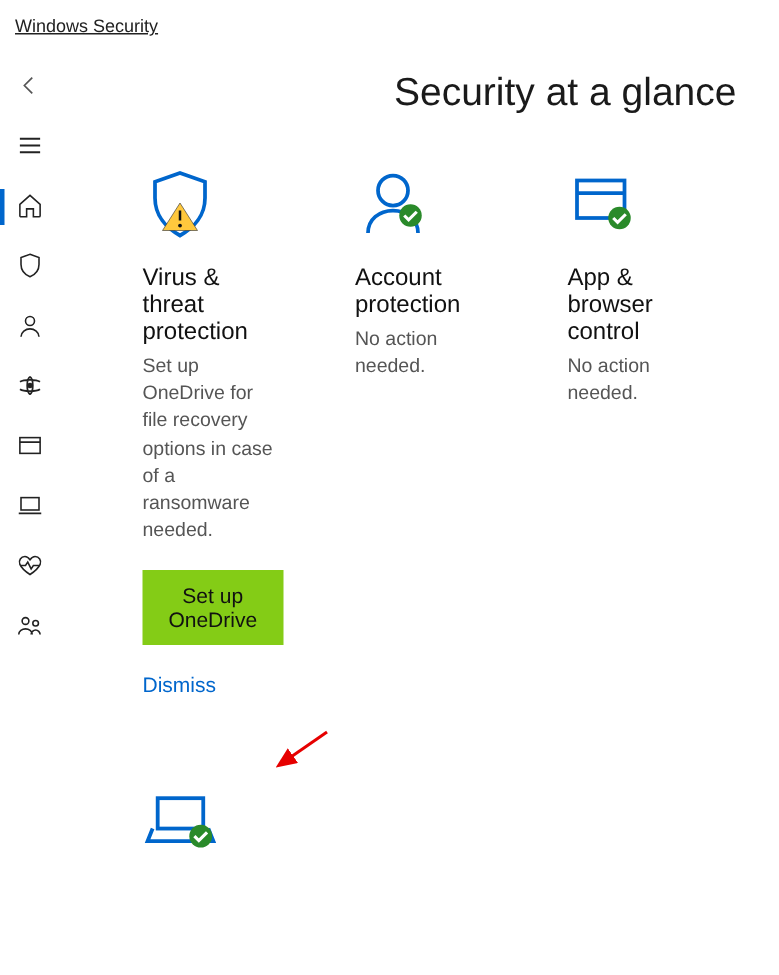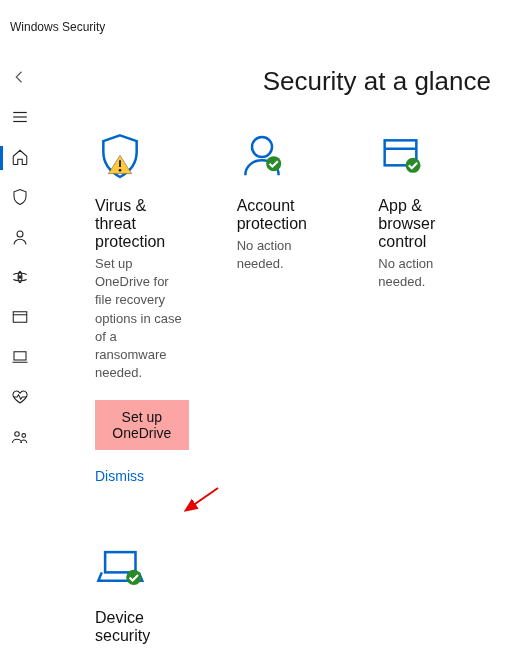--- a/index.html
+++ b/index.html
@@ -6,23 +6,24 @@
   body {
     font-family: "Segoe UI", Tahoma, sans-serif;
     background: #fff;
     width: 519px;
     height: 650px;
     overflow: hidden;
     color: #1a1a1a;
     font-size: 13px;
   }
   .title-bar {
-    padding: 20px 10px;
+    padding: 10px 10px;
     font-size: 12px;
     color: #222;
+    text-decoration: underline;
   }
   .content-row {
     display: flex;
     height: calc(100% - 26px);
   }
   .sidebar {
     width: 40px;
     display: flex;
     flex-direction: column;
     align-items: center;
@@ -91,21 +92,21 @@
     color: #111;
     margin-bottom: 4px;
   }
   .card-text {
     font-size: 13px;
     color: #555;
     line-height: 1.4;
   }
   .card-btn {
     display: inline-block;
-    background: #fca5a5;
+    background: #84cc16;
     border: none;
     padding: 9px 16px;
     font-size: 14px;
     color: #111;
     margin-top: 18px;
     cursor: pointer;
     font-family: inherit;
   }
   .card-link {
     display: block;
@@ -268,21 +269,20 @@
 
       <div class="card">
         <div class="card-icon-wrap">
           <svg width="54" height="50" viewBox="0 0 64 56">
             <rect x="12" y="8" width="36" height="24" fill="none" stroke="#0066cc" stroke-width="3"></rect>
             <path d="M8 32 L4 42 L56 42 L52 32" fill="none" stroke="#0066cc" stroke-width="3"></path>
             <circle cx="46" cy="38" r="9" fill="#2a8a2a"></circle>
             <path d="M41 38l3.5 3.5L51 35" stroke="#fff" stroke-width="2.5" fill="none"></path>
           </svg>
         </div>
-        <div class="card-title">Device security</div>
       </div>
 
     </div>
   </div>
 </div>
 
 <svg class="annot-arrow" width="40" height="30">
   <defs>
     <marker id="ah" markerWidth="8" markerHeight="8" refX="2" refY="3" orient="auto">
       <path d="M0,0 L0,6 L7,3 z" fill="#e60000"></path>

